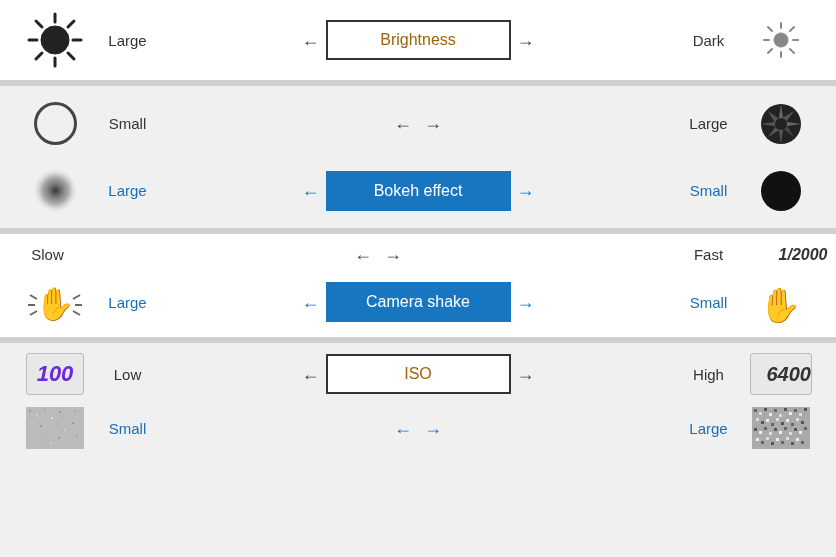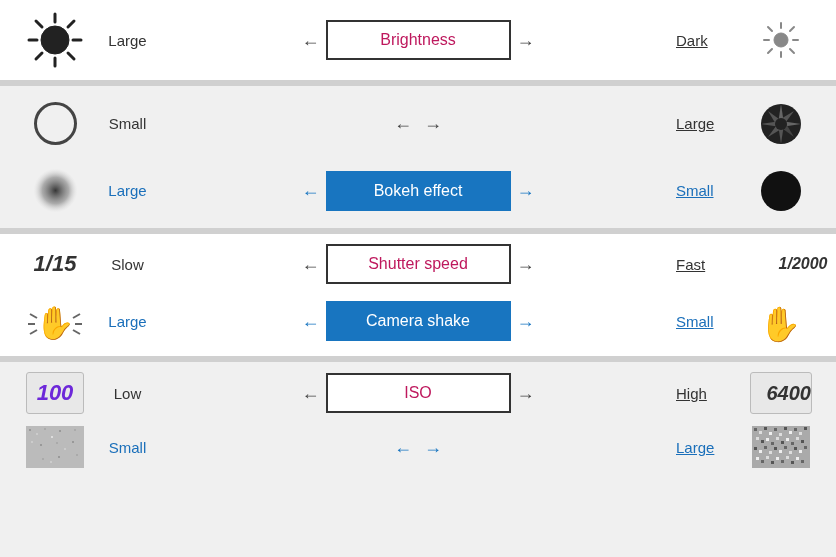--- a/index.html
+++ b/index.html
@@ -30,32 +30,32 @@
       display: flex;
       align-items: center;
       width: 836px;
       padding: 6px 15px;
     }
 
     .ic { width: 80px; display:flex; align-items:center; justify-content:center; }
     .lb { width: 65px; text-align:center; font-size:15px; color:#333; }
     .lb.bl { color:#1a6fba; }
     .mid { flex:1; display:flex; align-items:center; justify-content:center; }
-    .rb { width: 65px; font-size:15px; color:#333;text-decoration:underline; }
+    .rb { width: 65px; text-align:center; font-size:15px; color:#333; }
     .rb.bl { color:#1a6fba; }
     .ric { width: 80px; display:flex; align-items:center; justify-content:center; }
 
     .btn-outline {
       border: 2px solid #333;
       background: #fff;
       font-size:16px;
       padding: 9px 0;
       width: 185px;
       text-align:center;
-      color:#be185d;
+      color:#a16207;
     }
     .btn-filled {
       background: #1875c0;
       border: 2px solid #1875c0;
       color:#fff;
       font-size:16px;
       padding: 9px 13px;
       width: 185px;
       text-align:center;
     }
@@ -172,27 +172,23 @@
         </svg>
       </div>
     </div>
   </div>
 
   <div class="section-sep"></div>
 
   <div class="block">
 
     <div class="inner-row">
-      <div class="ic">
-        <span style="font-style:italic;font-weight:bold;font-size:22px;color:#333;">1/15</span>
-      </div>
       <div class="lb">Slow</div>
       <div class="mid">
         <span class="arr">←</span>
-        <div class="btn-outline">Shutter speed</div>
         <span class="arr">→</span>
       </div>
       <div class="rb">Fast</div>
       <div class="ric">
         <span style="font-style:italic;font-weight:bold;font-size:16px;color:#333;margin-left:44px;">1/2000</span>
       </div>
     </div>
 
     <div class="inner-row">
       <div class="ic">

